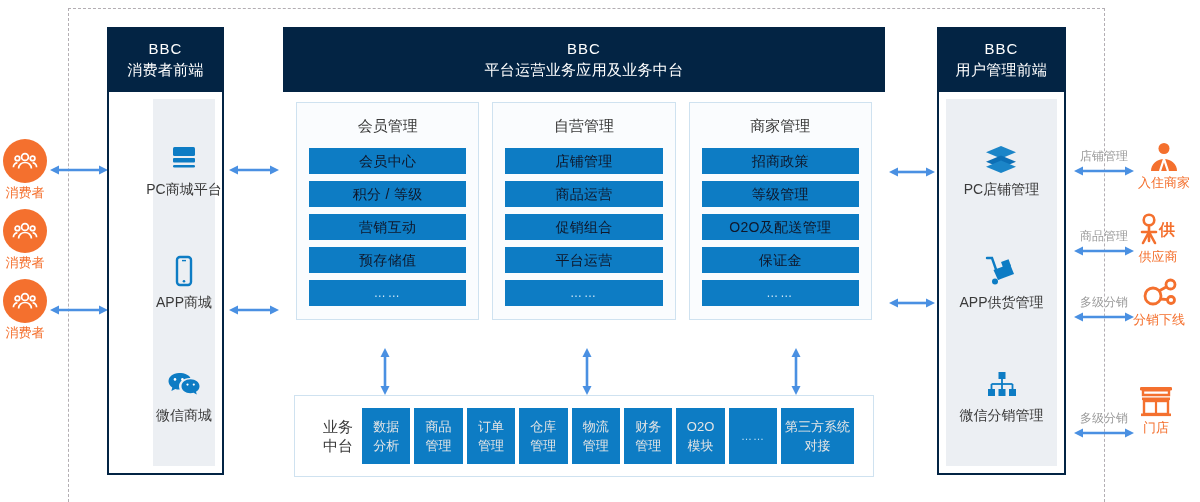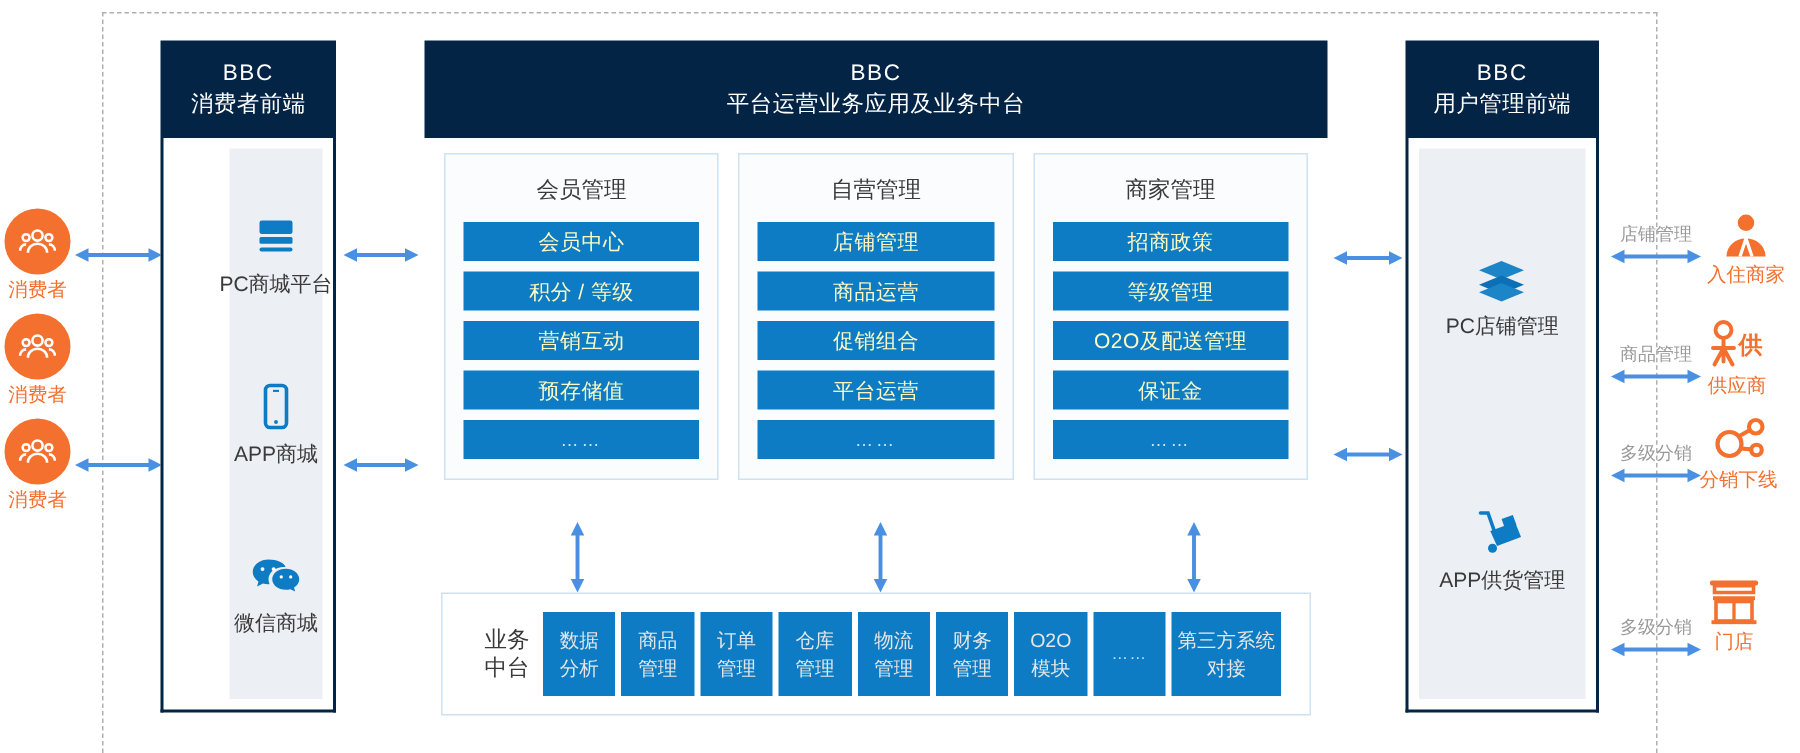--- a/index.html
+++ b/index.html
@@ -64,21 +64,21 @@
   .cols{display:flex;gap:13px;padding:10px 11px 0 11px;box-sizing:border-box;}
   .col{
     flex:1;background:#fafcfe;border:1px solid #cfe2f0;
     box-sizing:border-box;padding:12px 12px 13px 12px;
   }
   .col-title{
     text-align:center;font-size:15px;color:#3a3a3a;
     margin:2px 0 12px 0;
   }
   .chip{
-    background:#0d7cc4;color:#fef9c3;
+    background:#0d7cc4;color:#0f172a;
     text-align:center;font-size:14px;
     height:26px;line-height:26px;
     margin-bottom:7px;
     letter-spacing:.3px;
     white-space:nowrap;
   }
   .chip:last-child{margin-bottom:0;}
   .chip.dots{color:#cfe6f7;letter-spacing:2px;font-size:12px;}
 
   
@@ -384,20 +384,36 @@
             <svg width="34" height="30" viewBox="0 0 34 30">
               <path d="M3 2 L8 2 L15 22" fill="none" stroke="#0d7cc4" stroke-width="2.4" stroke-linecap="round"></path>
               <circle cx="11" cy="25.5" r="3" fill="#0d7cc4"></circle>
               <path d="M9.5 14 L26 8 L30 18 L14 24 Z" fill="#0d7cc4"></path>
               <rect x="18" y="4.5" width="8" height="7" fill="#0d7cc4" transform="rotate(-20 22 8)"></rect>
             </svg>
           </div>
           <div class="cap">APP供货管理</div>
         </div>
 
+        <div class="chan">
+          <div class="ico">
+            <svg width="32" height="28" viewBox="0 0 32 28">
+              <rect x="12.5" y="2" width="7" height="7" fill="#0d7cc4"></rect>
+              <rect x="2" y="19" width="7" height="7" fill="#0d7cc4"></rect>
+              <rect x="12.5" y="19" width="7" height="7" fill="#0d7cc4"></rect>
+              <rect x="23" y="19" width="7" height="7" fill="#0d7cc4"></rect>
+              <line x1="16" y1="9" x2="16" y2="14" stroke="#0d7cc4" stroke-width="1.8"></line>
+              <line x1="5.5" y1="14" x2="26.5" y2="14" stroke="#0d7cc4" stroke-width="1.8"></line>
+              <line x1="5.5" y1="14" x2="5.5" y2="19" stroke="#0d7cc4" stroke-width="1.8"></line>
+              <line x1="16" y1="14" x2="16" y2="19" stroke="#0d7cc4" stroke-width="1.8"></line>
+              <line x1="26.5" y1="14" x2="26.5" y2="19" stroke="#0d7cc4" stroke-width="1.8"></line>
+            </svg>
+          </div>
+          <div class="cap">微信分销管理</div>
+        </div>
 
       </div>
     </div>
   </div>
 
   <div class="conn-label" style="left:1075px;top:148px;width:58px;">店铺管理</div>
   <div class="harrow" style="left:1074px;top:165px;width:60px;">
     <svg width="60" height="12" viewBox="0 0 60 12">
       <line x1="8" y1="6" x2="52" y2="6" stroke="#4a90e2" stroke-width="2.6"></line>
       <polygon points="0,6 9,1.5 9,10.5" fill="#4a90e2"></polygon>

